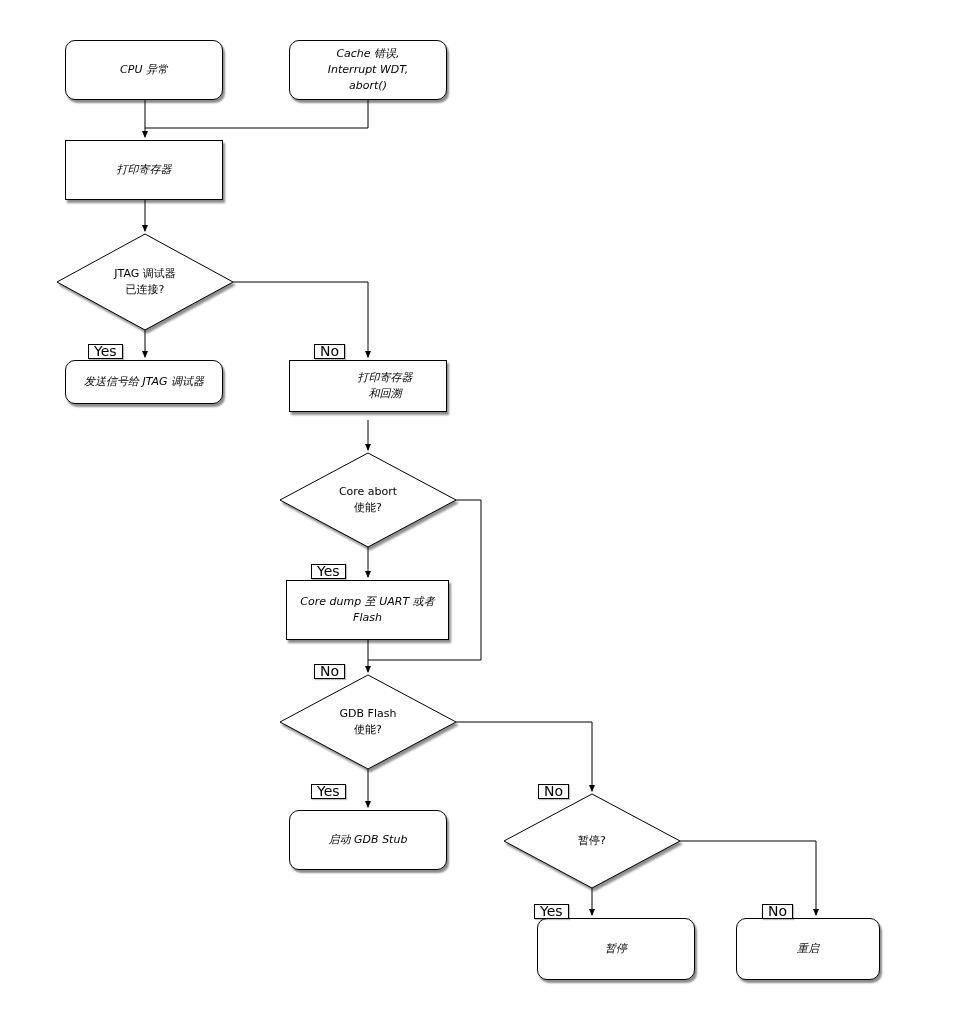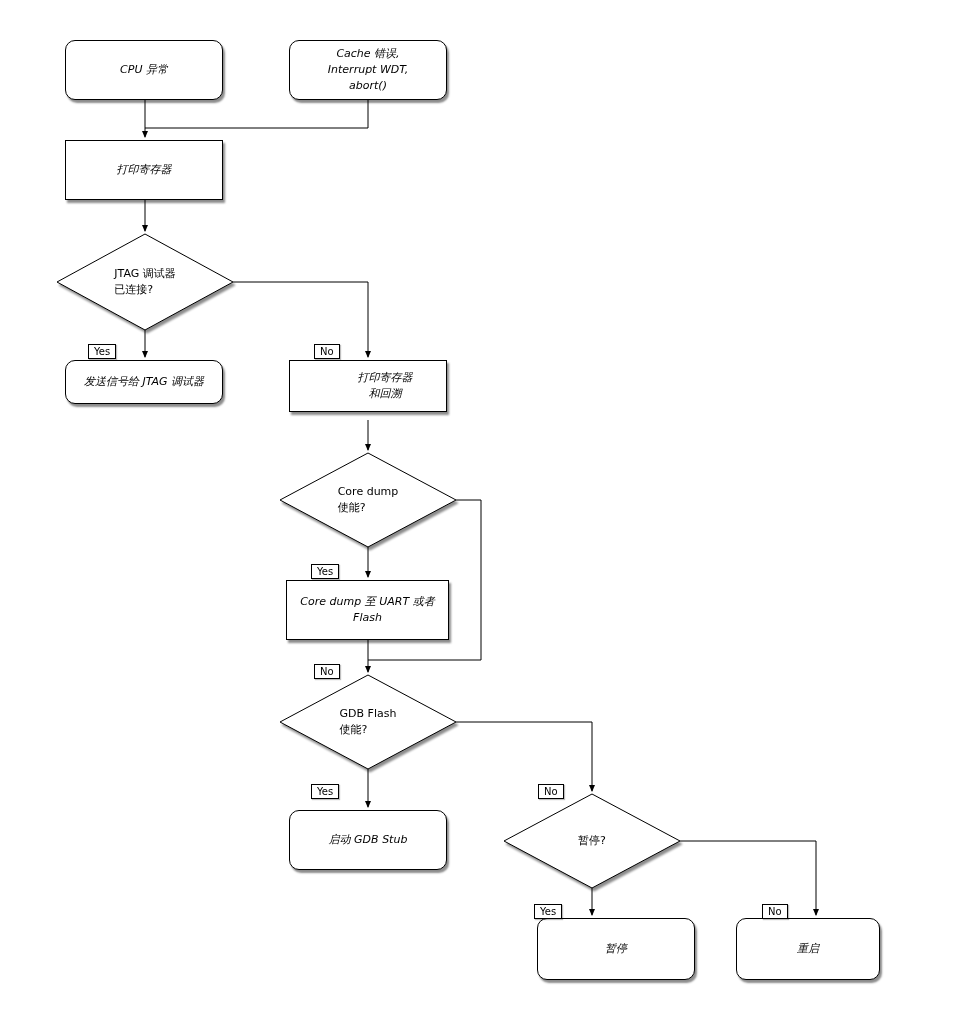--- a/index.html
+++ b/index.html
@@ -20,30 +20,31 @@
     background:#ffffff;border:1px solid #000;
     white-space:pre-line;
     padding:2px 6px;
     font-style:italic;
   }
   .rounded{border-radius:10px;box-shadow:2px 3px 2px rgba(0,0,0,0.45);}
   .rect{border-radius:0;box-shadow:2px 3px 2px rgba(0,0,0,0.45);}
   .diamond-text{
     position:absolute;
     display:flex;align-items:center;justify-content:center;
+    text-align:center;
     font-size:11px;line-height:1.45;color:#000;
     background:transparent;border:none;
     white-space:pre-line;
     pointer-events:none;
   }
   .edge-label{
     position:absolute;
     box-sizing:border-box;
     background:#ffffff;border:1px solid #000;
-    font-size:10px;line-height:13px;
+    font-size:14px;line-height:13px;
     padding:0 5px;height:15px;
     color:#000;
     box-shadow:1px 1px 1px rgba(0,0,0,0.25);
   }
 </style>
 </head>
 <body>
 
 <div id="canvas">
 
@@ -98,21 +99,21 @@
 
   <div class="node rounded" style="left:289px;top:810px;width:158px;height:60px;">启动 GDB Stub</div>
 
   <div class="node rounded" style="left:512px;top:918px;width:158px;height:62px;margin-left:25px;">暂停</div>
 
   <div class="node rounded" style="left:736px;top:918px;width:144px;height:62px;text-align:center;">重启</div>
 
   <div class="diamond-text" style="left:85px;top:256px;width:120px;height:52px;">JTAG 调试器
 已连接?</div>
 
-  <div class="diamond-text" style="left:308px;top:474px;width:120px;height:52px;">Core dump
+  <div class="diamond-text" style="left:308px;top:474px;width:120px;height:52px;">Core abort
 使能?</div>
 
   <div class="diamond-text" style="left:308px;top:696px;width:120px;height:52px;">GDB Flash
 使能?</div>
 
   <div class="diamond-text" style="left:532px;top:824px;width:120px;height:34px;">暂停?</div>
 
   <div class="edge-label" style="left:88px;top:344px;">Yes</div>
 
   <div class="edge-label" style="left:314px;top:344px;">No</div>

